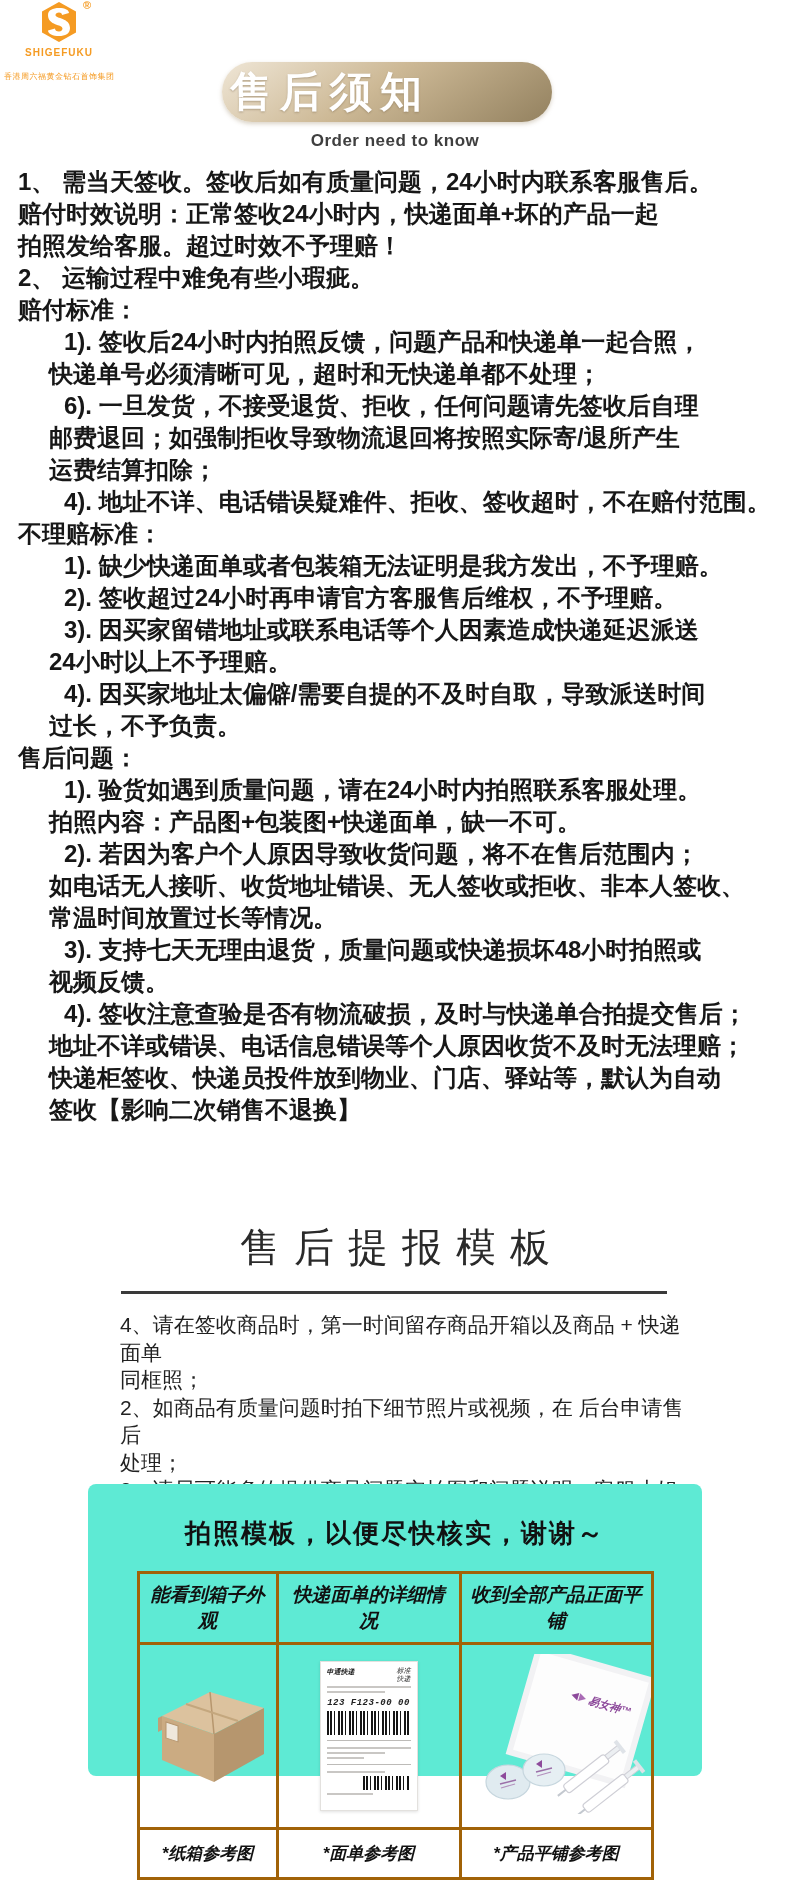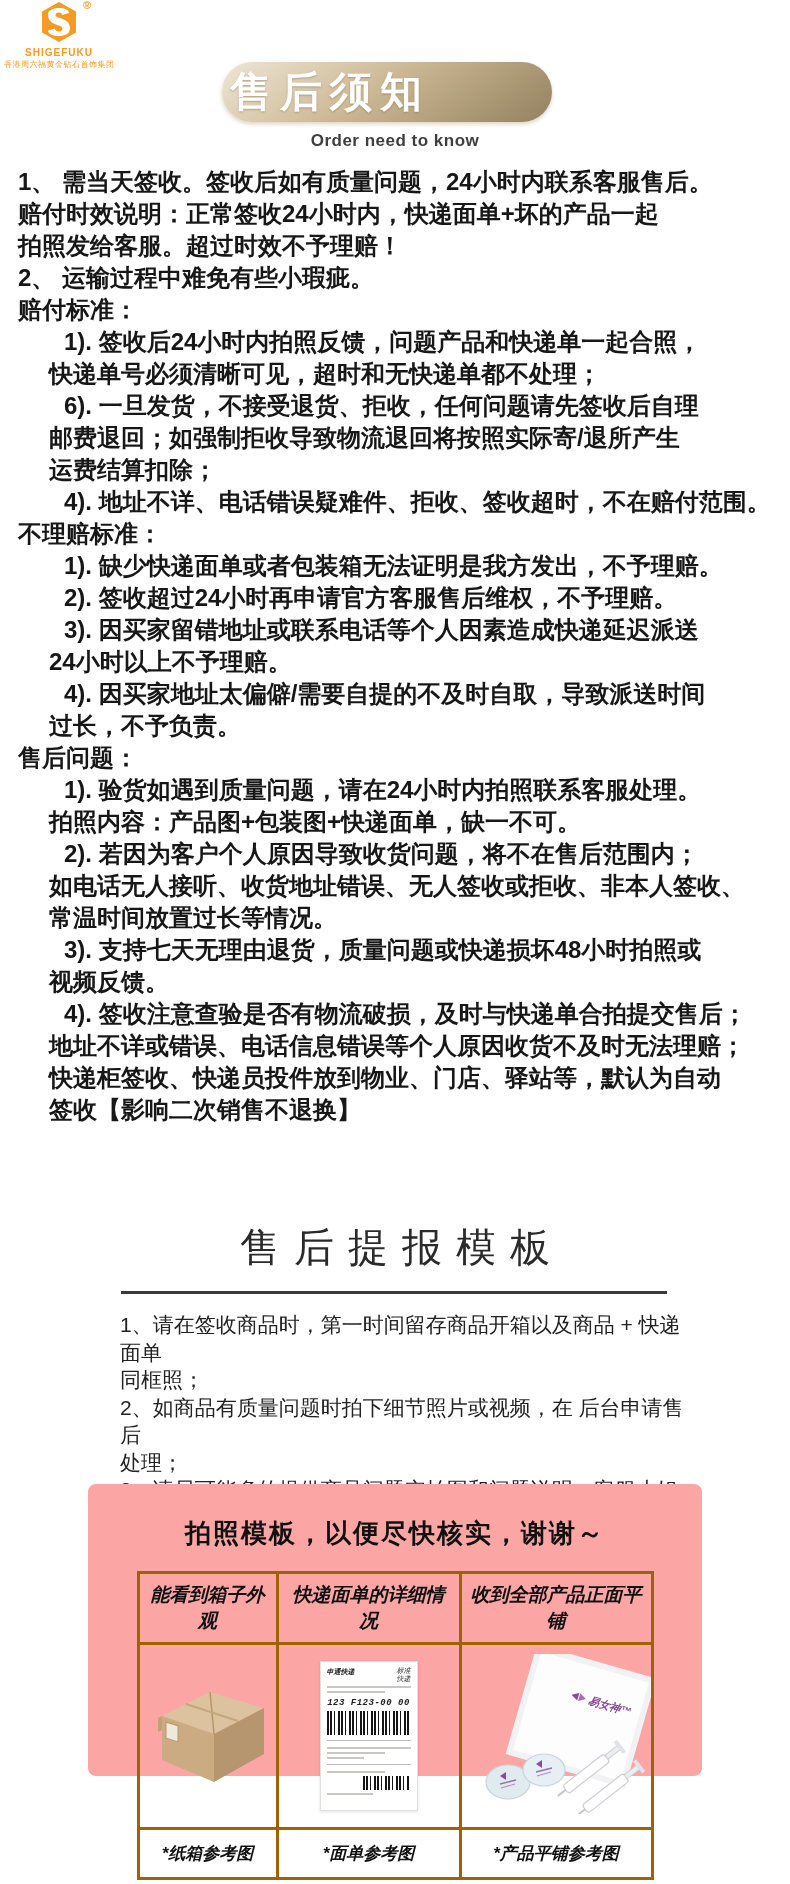--- a/index.html
+++ b/index.html
@@ -4,21 +4,21 @@
 <style>
   * { margin:0; padding:0; box-sizing:border-box; }
   html,body { background:#ffffff; }
   body { font-family:"Liberation Sans", sans-serif; }
   .page { position:relative; width:790px; height:1884px; margin:0 auto; background:#ffffff; overflow:hidden; color:#1b1b1b; }
 
   
   .logo-block { position:absolute; left:4px; top:2px; width:110px; text-align:center; }
   .logo-hex-wrap { position:relative; display:inline-block; }
   .brand-name { color:#f59b23; font-weight:bold; font-size:10px; letter-spacing:1px; margin-top:1px; }
-  .brand-tagline { color:#f59b23; font-size:8px; letter-spacing:0.5px; margin-top:1px; white-space:nowrap; }
+  .brand-tagline { color:#f59b23; font-size:8px; letter-spacing:0.5px; margin-top:13px; white-space:nowrap; }
   .reg-mark { position:absolute; right:-14px; top:-3px; color:#f59b23; font-size:11px; font-weight:bold; }
 
   
   .title-pill { position:absolute; left:222px; top:62px; width:330px; height:60px; border-radius:33px;
     background:linear-gradient(145deg,#efe6d6 0%, #cdb996 45%, #93815f 100%);
     display:flex; align-items:center; justify-content:flex-start;
     box-shadow:0 2px 4px rgba(150,130,95,.35); }
   .title-pill span { color:#ffffff; font-size:42px; font-weight:bold; letter-spacing:8px; text-indent:8px;
     text-shadow:0 1px 2px rgba(120,100,70,.45); }
   .subtitle { position:absolute; left:0; right:0; top:131px; text-align:center;
@@ -32,21 +32,21 @@
   .notice .ind2 { padding-left:31px; }
 
   
   .tpl-title { position:absolute; left:0; right:0; top:1220px; text-align:center;
     font-size:40px; font-weight:500; color:#2a2a2a; letter-spacing:14px; text-indent:14px; }
   .tpl-rule { position:absolute; left:121px; top:1291px; width:546px; height:3px; background:#3a3a3a; }
   .tpl-list { position:absolute; left:120px; top:1311px; width:568px; font-size:21px; line-height:27.5px;
     font-weight:500; color:#222; }
 
   
-  .panel { position:absolute; left:88px; top:1484px; width:614px; height:292px; background:#fca5a5; border-radius:8px; }
+  .panel { position:absolute; left:88px; top:1484px; width:614px; height:292px; background:#5eead4; border-radius:8px; }
   .panel-title { padding-top:32px; text-align:center; font-size:26px; font-weight:bold; color:#111; letter-spacing:2px; }
   .photo-table { width:514px; margin:20px auto 0; border-collapse:collapse; table-layout:fixed; }
   .photo-table td { border:3px solid #a16207; text-align:center; vertical-align:middle; padding:8px;font-style:italic; }
   .col1 { width:139px; } .col2 { width:183px; } .col3 { width:192px; }
   .hdr-cell { height:50px; font-size:19px; font-weight:bold; color:#111; }
   .img-cell { height:166px; overflow:hidden; }
   .cap-cell { height:50px; font-size:17px; font-weight:bold; color:#111; }
 
   
   .label-card { width:98px; height:150px; margin:8px auto; background:#fff; border:1px solid #e3e1de;
@@ -118,21 +118,21 @@
       <div class="notice-line ind2">视频反馈。</div>
       <div class="notice-line ind1">4). 签收注意查验是否有物流破损，及时与快递单合拍提交售后；</div>
       <div class="notice-line ind2">地址不详或错误、电话信息错误等个人原因收货不及时无法理赔；</div>
       <div class="notice-line ind2">快递柜签收、快递员投件放到物业、门店、驿站等，默认为自动</div>
       <div class="notice-line ind2">签收【影响二次销售不退换】</div>
     </div>
 
   <div class="tpl-title">售后提报模板</div>
   <div class="tpl-rule"></div>
   <div class="tpl-list">
-      <div class="tpl-line ind0">1、请在签收商品时，第一时间留存商品开箱以及商品 + 快递面单</div>
+      <div class="tpl-line ind0">4、请在签收商品时，第一时间留存商品开箱以及商品 + 快递面单</div>
       <div class="tpl-line ind0">同框照；</div>
       <div class="tpl-line ind0">2、如商品有质量问题时拍下细节照片或视频，在 后台申请售后</div>
       <div class="tpl-line ind0">处理；</div>
       <div class="tpl-line ind0">3、请尽可能多的提供商品问题实拍图和问题说明，客服小姐姐就能</div>
       <div class="tpl-line ind0">更快的帮您解决问题。</div>
     </div>
 
   <div class="panel">
     <div class="panel-title">拍照模板，以便尽快核实，谢谢～</div>
     <table class="photo-table">

